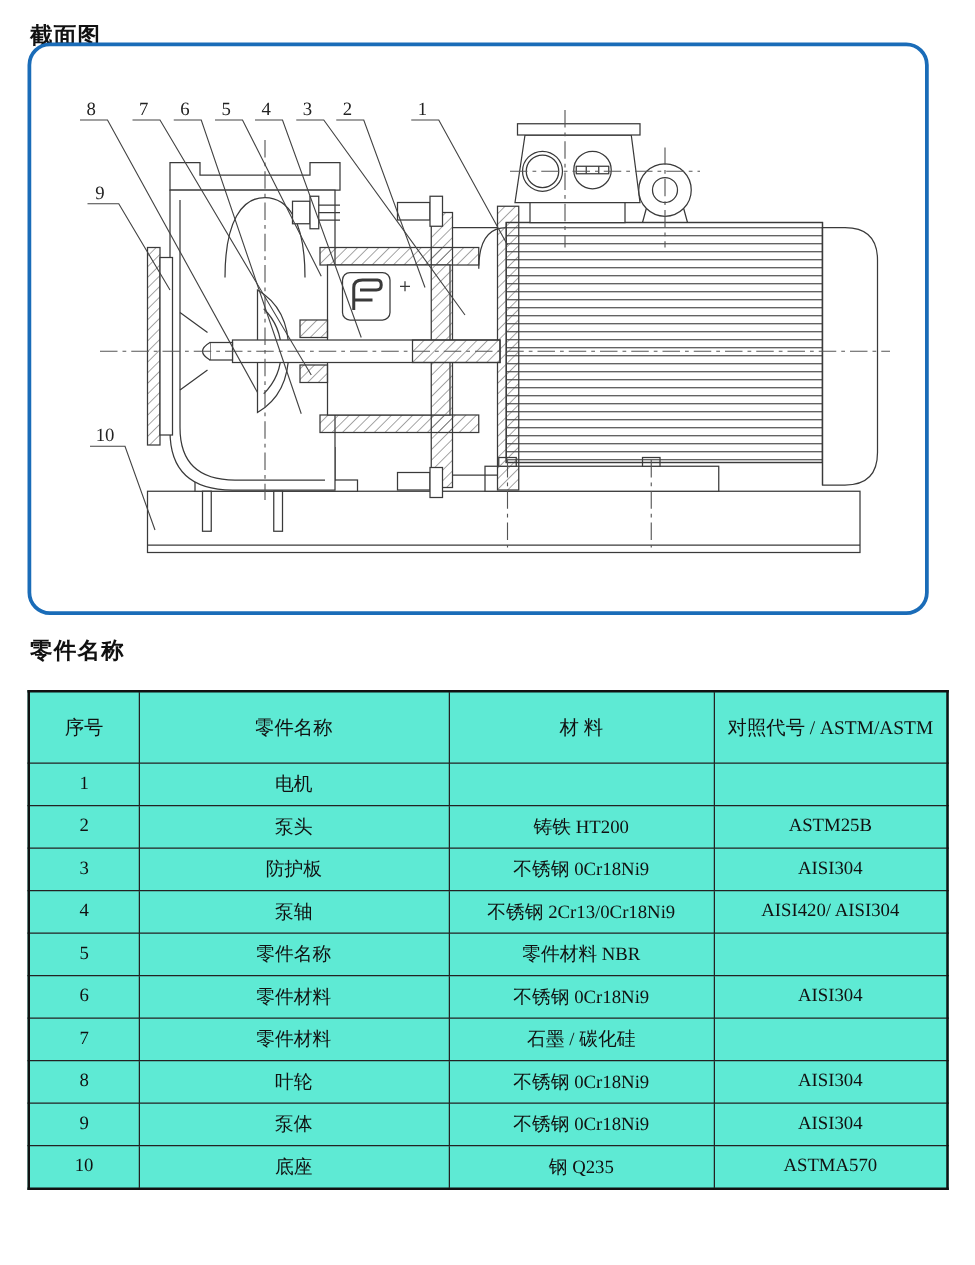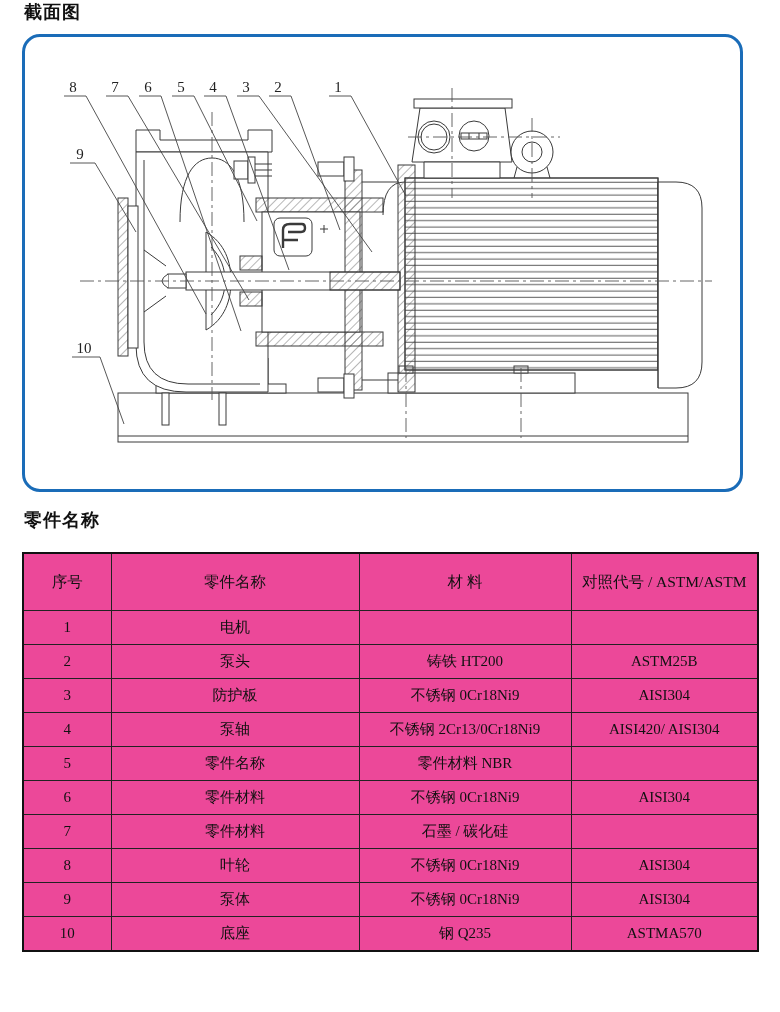--- a/index.html
+++ b/index.html
@@ -1,23 +1,23 @@
 <!DOCTYPE html>
 <html><head>
 <meta charset="utf-8">
 <style>
   html,body{margin:0;padding:0;background:#ffffff;}
   body{width:780px;height:1012px;position:relative;font-family:"Liberation Serif","DejaVu Serif",serif;color:#1a1a1a;}
   .sec-title{position:absolute;left:24px;font-family:"DejaVu Sans","Liberation Sans",sans-serif;font-weight:bold;font-size:18px;letter-spacing:1px;color:#111;}
-  #title-cross{top:0;}
+  #title-cross{top:16px;}
   #title-parts{top:508px;}
   .blue-box{position:absolute;left:22px;top:34px;width:721px;height:458px;border:3px solid #1a6cb8;border-radius:18px;box-sizing:border-box;background:#ffffff;}
   #diagram-svg{position:absolute;left:22px;top:34px;width:721px;height:458px;}
   .co{font-family:"Liberation Serif","DejaVu Serif",serif;font-size:15px;fill:#222;}
-  table.materials{position:absolute;left:22px;top:552px;width:735px;border-collapse:collapse;table-layout:fixed;text-align:center;font-size:15px;color:#111;background:#ec4899;}
+  table.materials{position:absolute;left:22px;top:552px;width:735px;border-collapse:collapse;table-layout:fixed;text-align:center;font-size:15px;color:#111;background:#5eead4;}
   table.materials th, table.materials td{border:1px solid #222;font-weight:normal;padding:0 4px;overflow:hidden;white-space:nowrap;}
   table.materials{border:2px solid #111;}
   table.materials thead th{height:56px;font-size:15.5px;}
   table.materials tbody td{height:33px;}
   col.c1{width:88px;} col.c2{width:248px;} col.c3{width:212px;} col.c4{width:187px;}
 </style>
 </head>
 <body>
 
 <div class="sec-title" id="title-cross">截面图</div>

